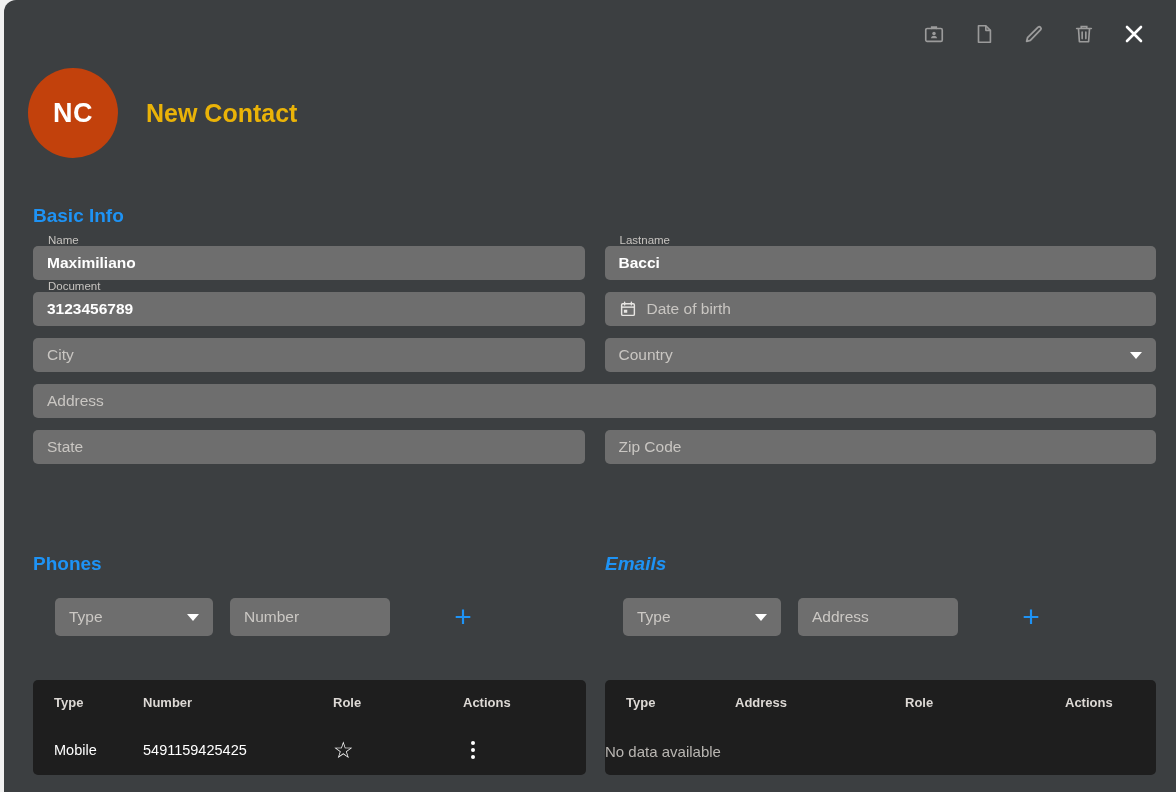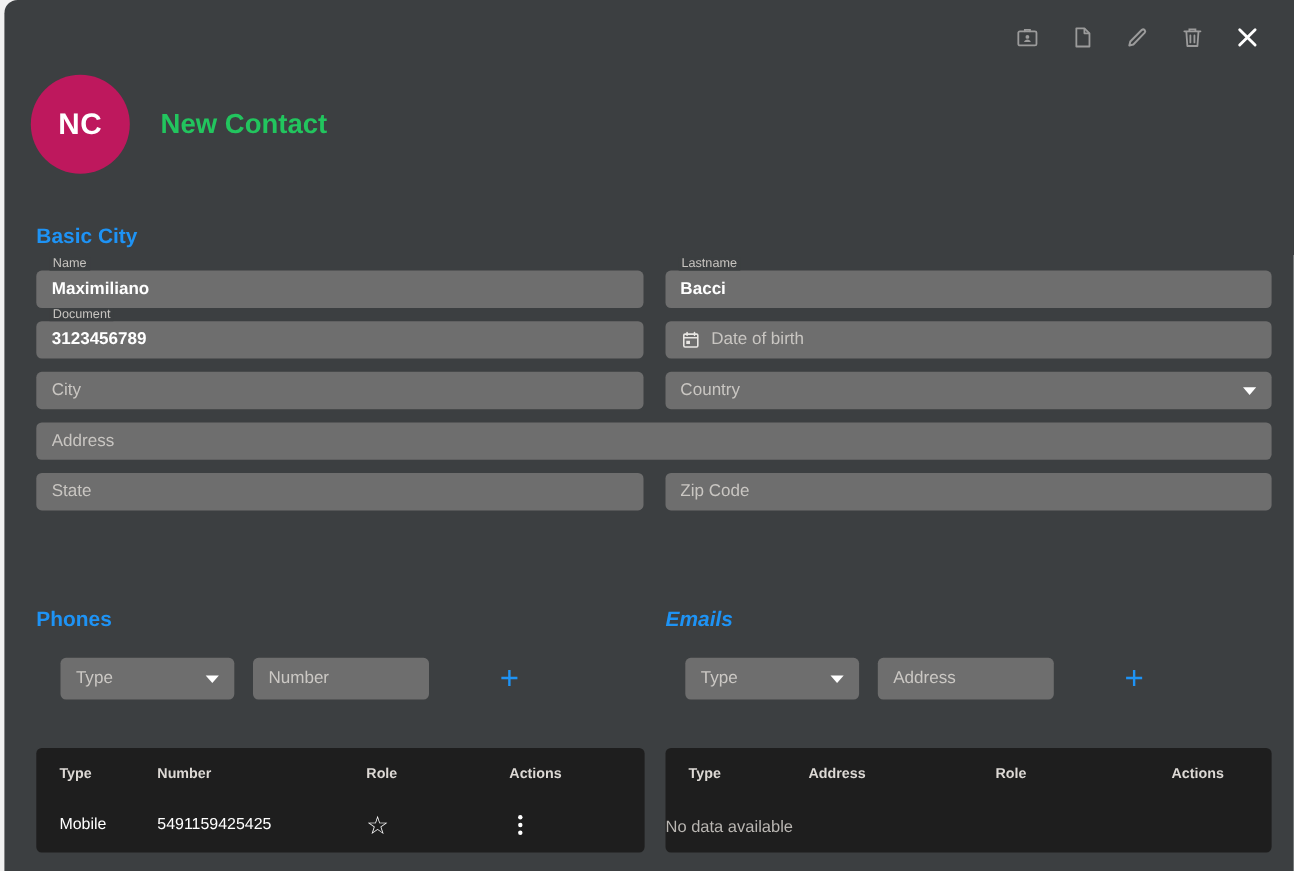--- a/index.html
+++ b/index.html
@@ -30,26 +30,26 @@
   }
   .icon-btn svg { display: block; }
 
   
   .header {
     position: absolute; left: 24px; top: 68px;
     display: flex; align-items: center; gap: 28px;
   }
   .avatar {
     width: 90px; height: 90px; border-radius: 50%;
-    background: #be185d;
+    background: #c2410c;
     display: flex; align-items: center; justify-content: center;
     color: #fff; font-size: 27px; font-weight: bold; letter-spacing: .5px;
   }
   .title {
-    color: #22c55e; font-size: 25px; font-weight: bold;
+    color: #eab308; font-size: 25px; font-weight: bold;
   }
 
   
   .section-title {
     color: #1e93f5; font-size: 19px; font-weight: bold;
   }
   #sec-basic { position: absolute; left: 29px; top: 205px; }
   #sec-phones { position: absolute; left: 29px; top: 553px; }
   #sec-emails { position: absolute; left: 601px; top: 553px; font-style: italic; }
 
@@ -222,21 +222,21 @@
     </div>
   </div>
 
   <div class="header">
     <div class="avatar">
       <span>NC</span>
     </div>
     <div class="title">New Contact</div>
   </div>
 
-  <div id="sec-basic" class="section-title">Basic City</div>
+  <div id="sec-basic" class="section-title">Basic Info</div>
 
   <div class="form">
 
     <div class="row">
       <div class="col">
         <div class="field has-label">
           <span class="flabel">Name</span>
           <span class="value">Maximiliano</span>
         </div>
       </div>

